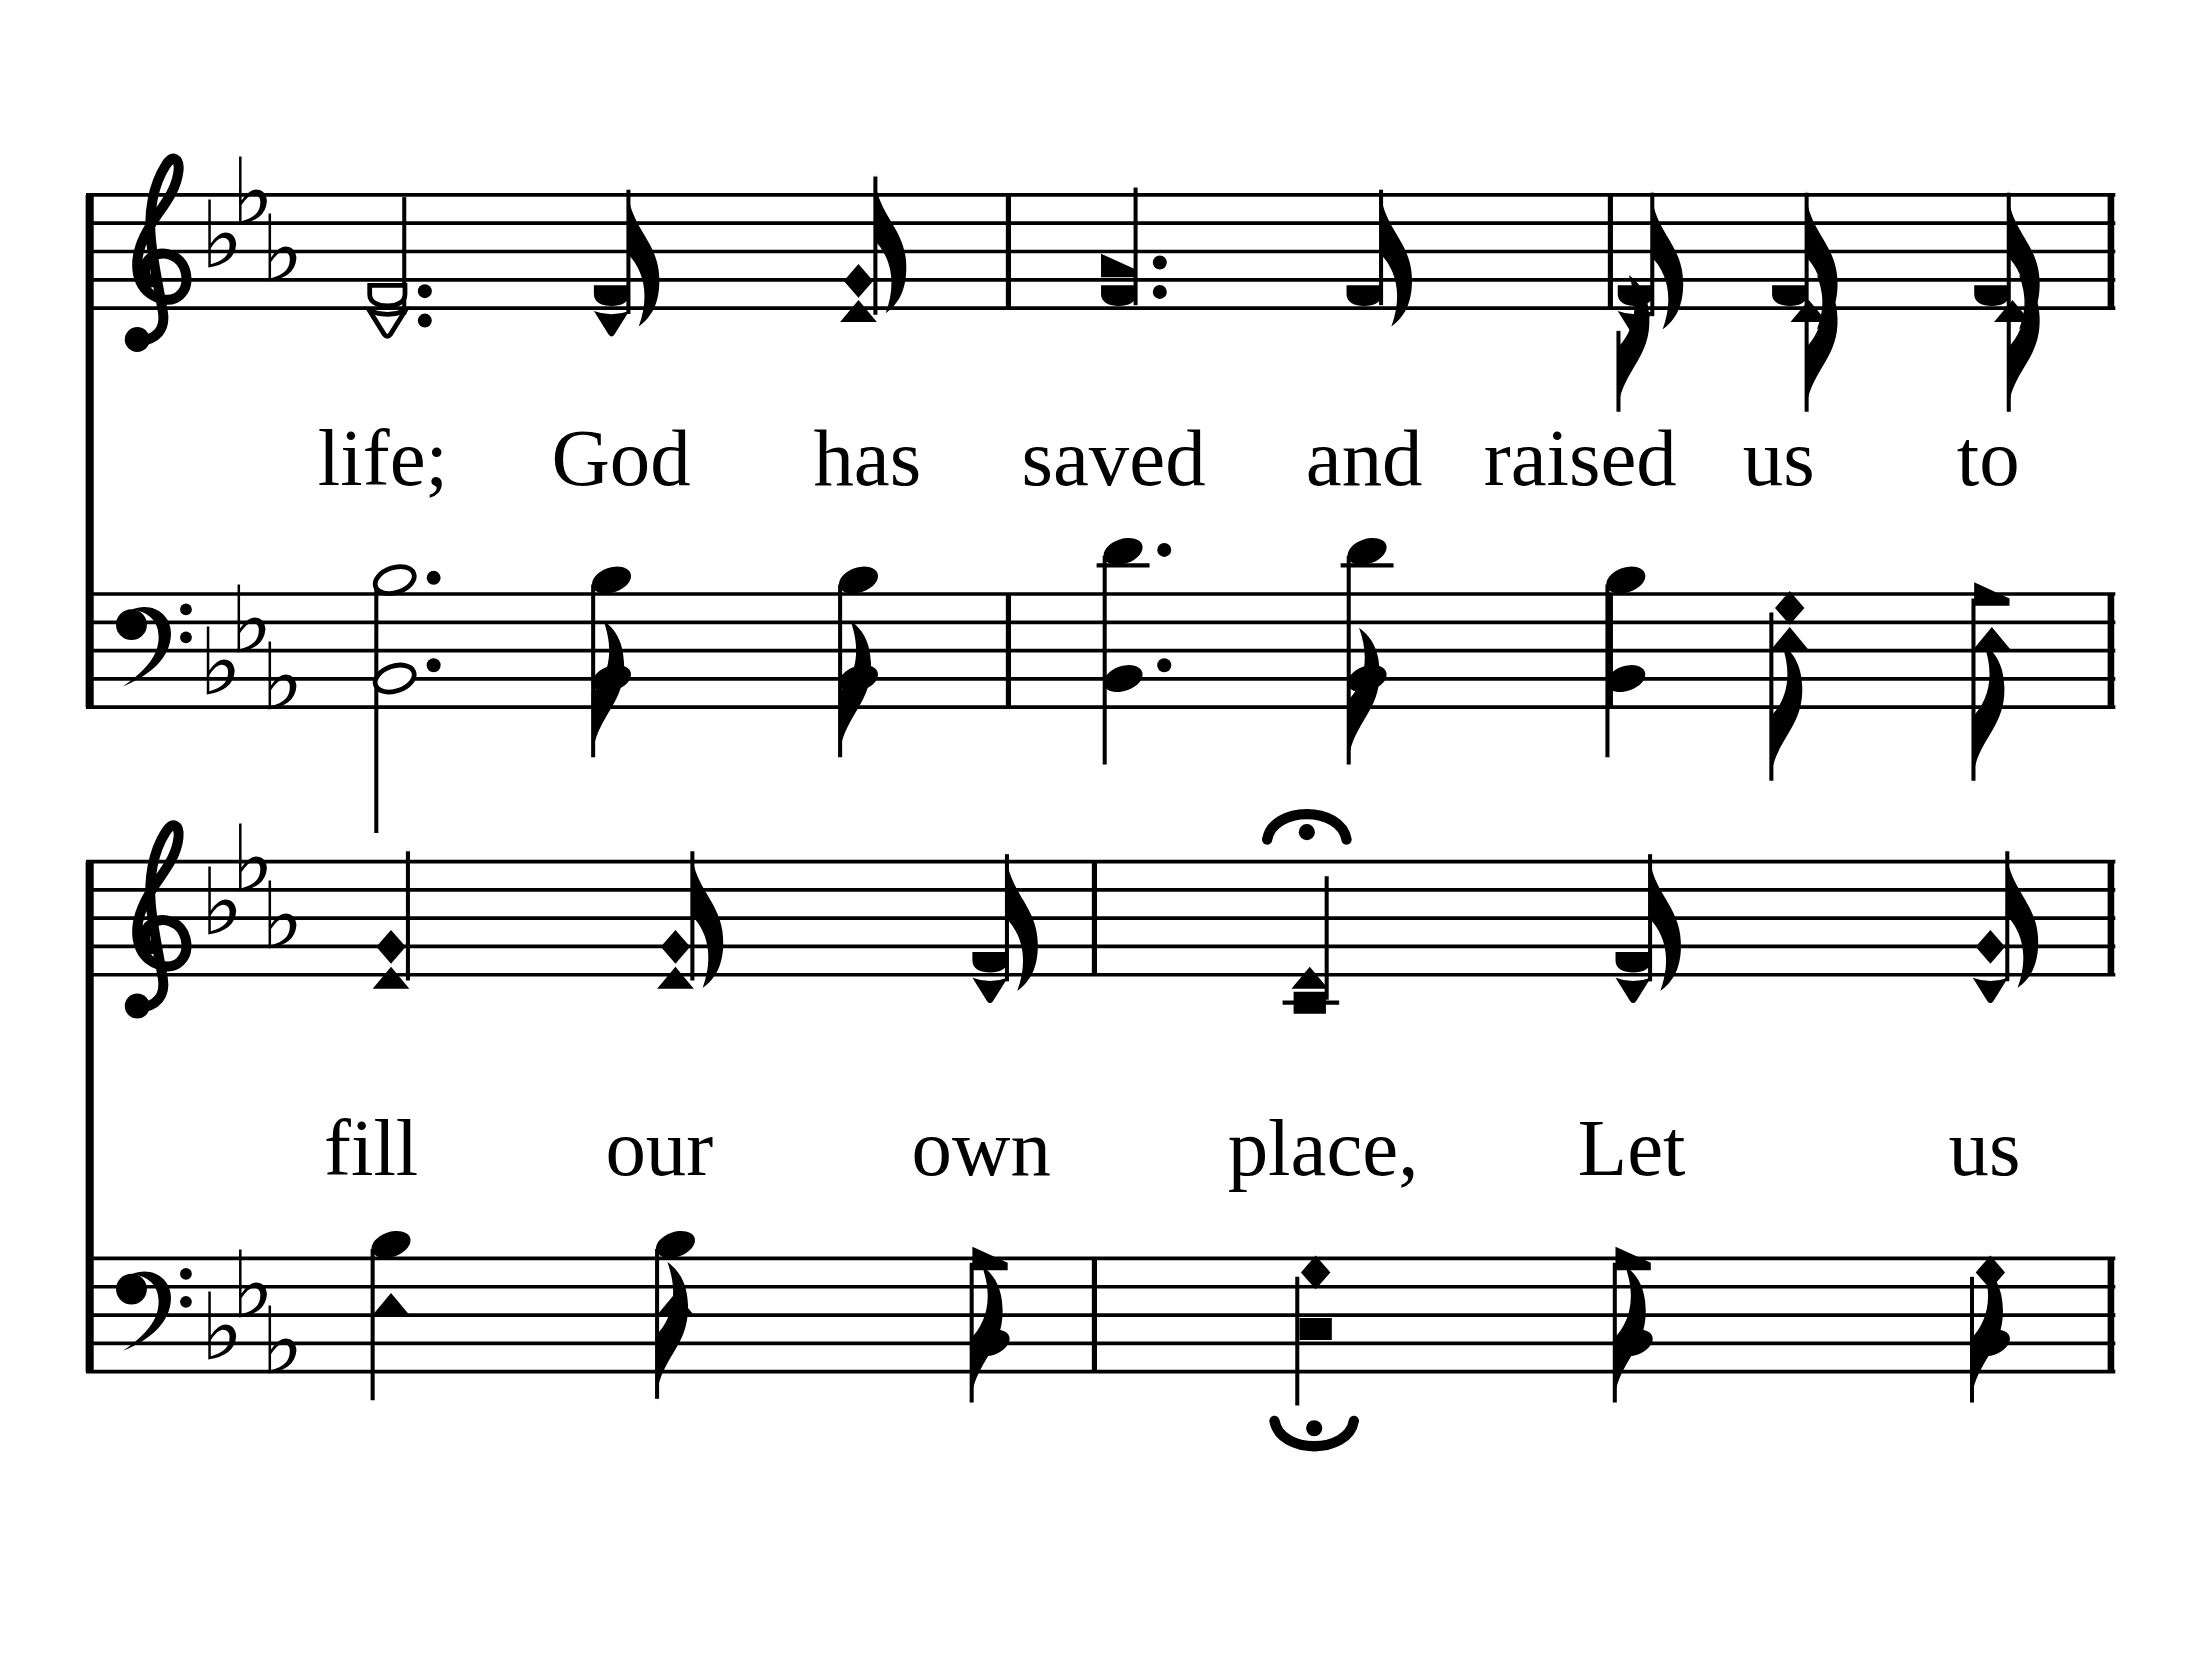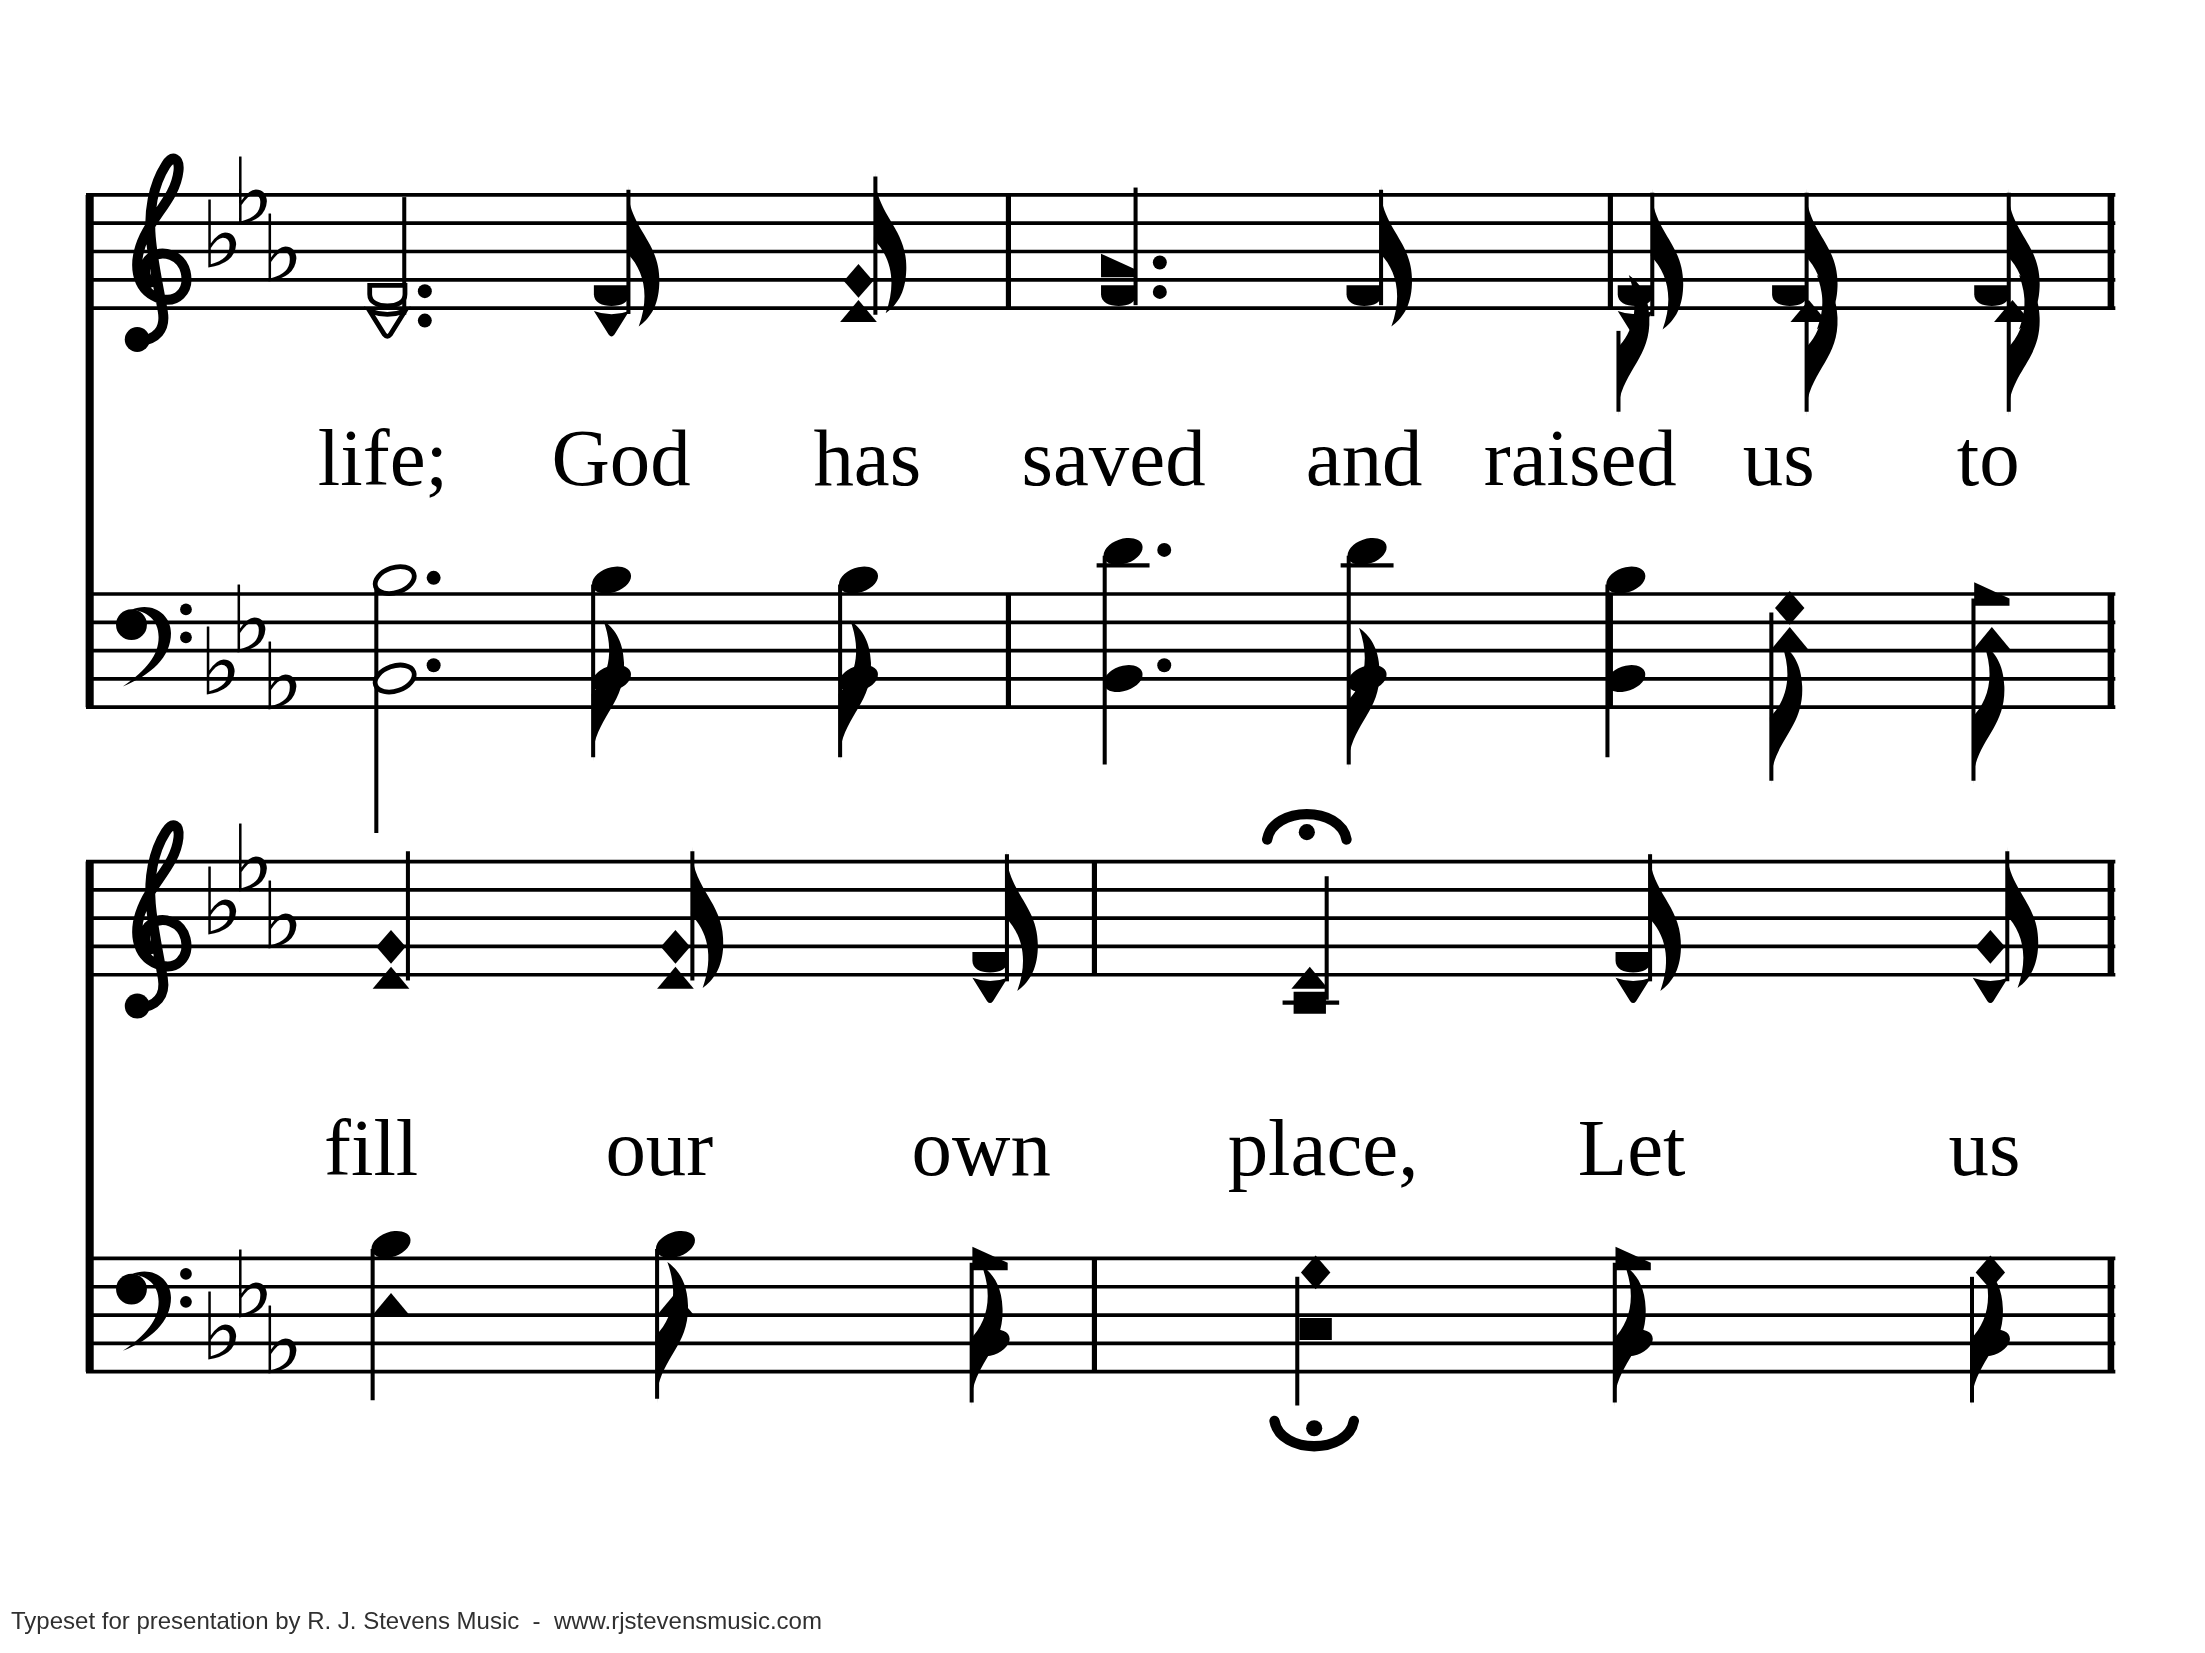--- a/index.html
+++ b/index.html
@@ -212,15 +212,14 @@
       <text x="2150" y="660" text-anchor="middle" font-size="110" class="lyric">raised</text>
       <text x="2420" y="660" text-anchor="middle" font-size="110" class="lyric">us</text>
       <text x="2705" y="660" text-anchor="middle" font-size="110" class="lyric">to</text>
       <text x="505" y="1598" text-anchor="middle" font-size="110" class="lyric">fill</text>
       <text x="897" y="1598" text-anchor="middle" font-size="110" class="lyric">our</text>
       <text x="1335" y="1598" text-anchor="middle" font-size="110" class="lyric">own</text>
       <text x="1800" y="1598" text-anchor="middle" font-size="110" class="lyric">place,</text>
       <text x="2220" y="1598" text-anchor="middle" font-size="110" class="lyric">Let</text>
       <text x="2700" y="1598" text-anchor="middle" font-size="110" class="lyric">us</text>
     </svg>
-  <div class="footer">Typeset for presentation by R. J. Stevens Music  -  www.rjstevensmusic.com</div>
 </div>
 
 
 </body></html>

